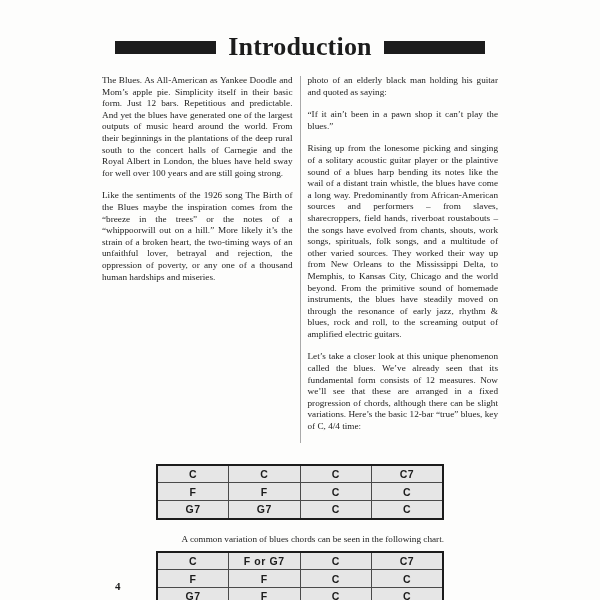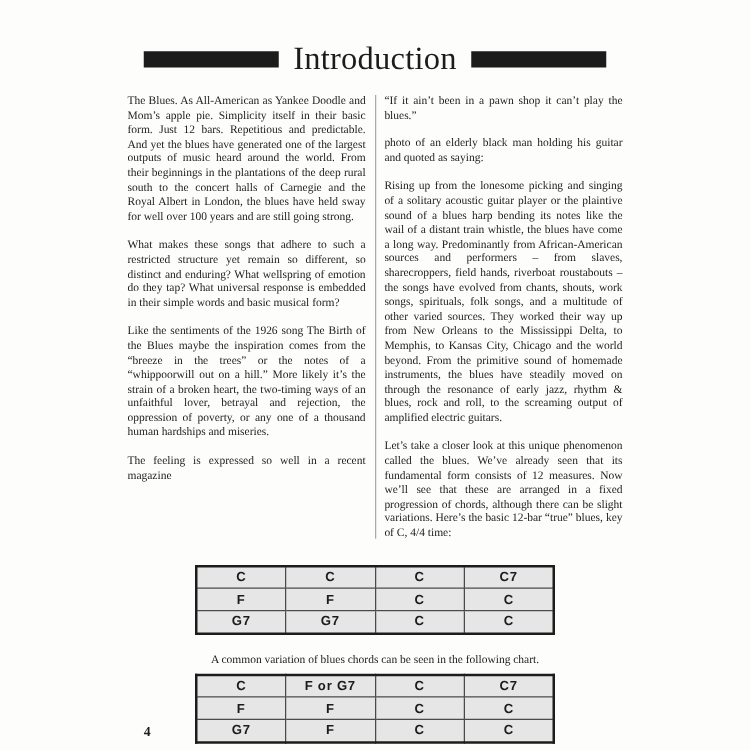--- a/index.html
+++ b/index.html
@@ -24,33 +24,33 @@
   .header{
     display:flex;align-items:center;gap:12px;
     padding:0 13px;
     height:30px;
   }
   .title-bar{
     flex:1 1 auto;height:13px;background:var(--ink);
   }
   .page-title{
     margin:0;
-    font-size:26px;font-weight:normal;letter-spacing:0.2px;
+    font-size:26px;font-weight:bold;letter-spacing:0.2px;
     white-space:nowrap;
   }
   
   .columns{
     display:flex;
     margin-top:13px;
     font-size:9.2px;line-height:11.6px;
     text-align:justify;
   }
   .col{flex:1 1 0;}
   .col p{margin:0 0 11px 0;}
-  .col p:last-child{margin-bottom:0;}
+  .col p:last-child{margin-bottom:12px;}
   .divider{width:1px;background:#a9a9a9;margin:1px 7px 2px 7px;}
   b{font-weight:normal;}
   
   .charts{
     width:288px;
     margin:19px auto 0 auto;
   }
   table.chord-table{
     width:288px;
     border-collapse:collapse;
@@ -61,21 +61,21 @@
     border:1px solid #4a4a4a;
     background:var(--cellbg);
     text-align:center;vertical-align:middle;
     font-family:"Liberation Sans", sans-serif;
     font-weight:bold;font-size:10.5px;letter-spacing:0.6px;
     padding:0;
   }
   .chart-caption{
     margin:14px 0 7px 0;
     font-size:9.2px;
-    text-align:center;
+    text-align:right;
   }
   .t2{margin-top:0;}
   
   .footer{
     position:absolute;
     left:102px;right:102px;bottom:8px;
     display:flex;align-items:baseline;
   }
   .page-number{
     font-size:11px;font-weight:bold;
@@ -95,28 +95,26 @@
 
   <div class="header">
     <span class="title-bar"></span>
     <h1 class="page-title">Introduction</h1>
     <span class="title-bar"></span>
   </div>
 
   <div class="columns">
     <div class="col">
       <p><b>The Blues.</b><span> As All-American as Yankee Doodle and Mom’s apple pie. Simplicity itself in their basic form. Just 12 bars. Repetitious and predictable. And yet the blues have generated one of the largest outputs of music heard around the world. From their beginnings in the plantations of the deep rural south to the concert halls of Carnegie and the Royal Albert in London, the blues have held sway for well over 100 years and are still going strong.</span></p>
-      <p>What makes these songs that adhere to such a restricted structure yet remain so different, so distinct and enduring? What wellspring of emotion do they tap? What universal response is embedded in their simple words and basic musical form?</p>
       <p><span>Like the sentiments of the 1926 song </span><b>The Birth of the Blues</b><span> maybe the inspiration comes from the “breeze in the trees” or the notes of a “whippoorwill out on a hill.” More likely it’s the strain of a broken heart, the two-timing ways of an unfaithful lover, betrayal and rejection, the oppression of poverty, or any one of a thousand human hardships and miseries.</span></p>
-      <p>The feeling is expressed so well in a recent magazine</p>
     </div>
     <div class="divider"></div>
     <div class="col">
+      <p>photo of an elderly black man holding his guitar and quoted as saying:</p>
       <p>“If it ain’t been in a pawn shop it can’t play the blues.”</p>
-      <p>photo of an elderly black man holding his guitar and quoted as saying:</p>
       <p>Rising up from the lonesome picking and singing of a solitary acoustic guitar player or the plaintive sound of a blues harp bending its notes like the wail of a distant train whistle, the blues have come a long way. Predominantly from African-American sources and performers – from slaves, sharecroppers, field hands, riverboat roustabouts –the songs have evolved from chants, shouts, work songs, spirituals, folk songs, and a multitude of other varied sources. They worked their way up from New Orleans to the Mississippi Delta, to Memphis, to Kansas City, Chicago and the world beyond. From the primitive sound of homemade instruments, the blues have steadily moved on through the resonance of early jazz, rhythm &amp; blues, rock and roll, to the screaming output of amplified electric guitars.</p>
       <p>Let’s take a closer look at this unique phenomenon called the blues. We’ve already seen that its fundamental form consists of 12 measures. Now we’ll see that these are arranged in a fixed progression of chords, although there can be slight variations. Here’s the basic 12-bar “true” blues, key of C, 4/4 time:</p>
     </div>
   </div>
 
   <div class="charts">
     <table class="chord-table">
       <tbody>
           <tr>
             <td>C</td>

